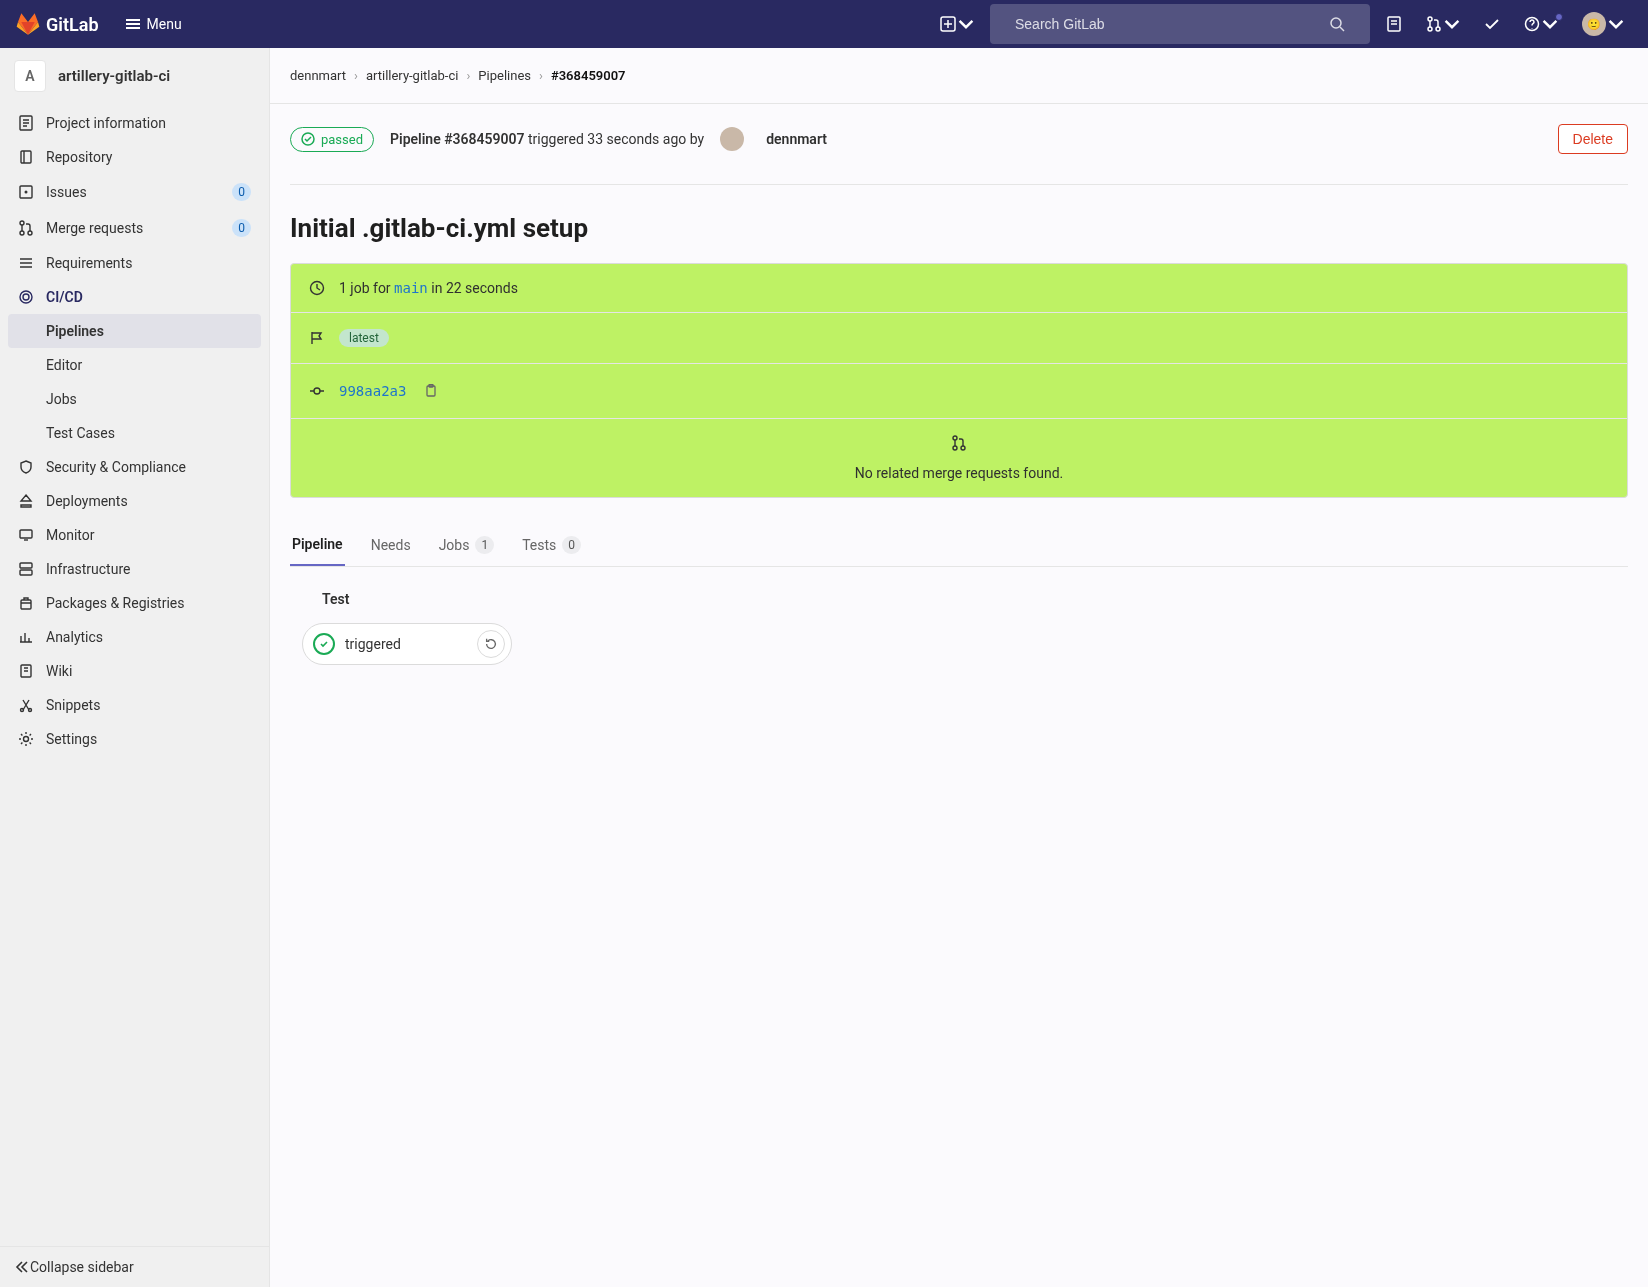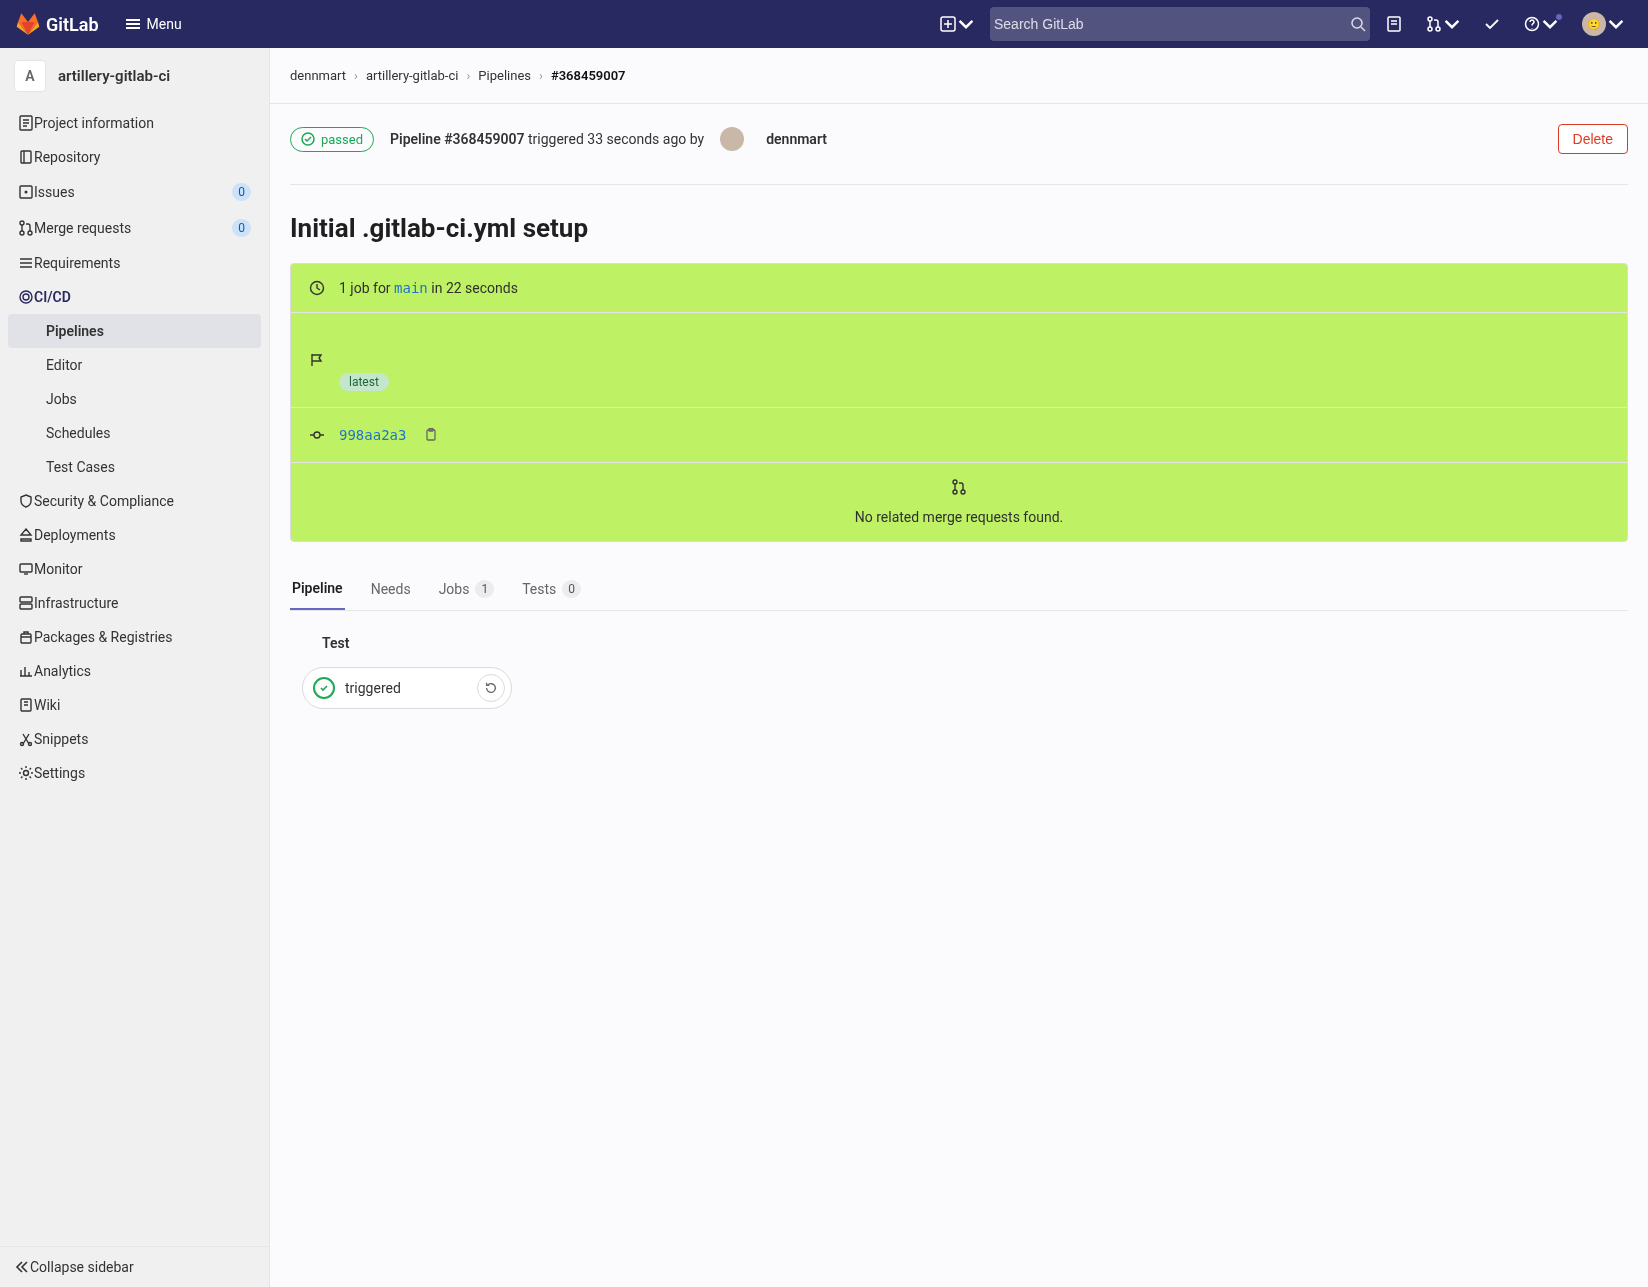--- a/index.html
+++ b/index.html
@@ -9,39 +9,39 @@
 
 .topnav { height: 48px; background: #292961; display: flex; align-items: center; padding: 0 16px; color: #fff; }
 .topnav-left { display: flex; gap: 16px; }
 .gitlab-logo { display: flex; align-items: center; gap: 6px; font-weight: 600; font-size: 18px; cursor: pointer; }
 .gitlab-logo svg { width: 24px; height: 24px; }
 .menu-btn { display: flex; align-items: center; gap: 6px; padding: 6px 10px; border-radius: 4px; cursor: pointer; }
 .menu-btn svg { width: 16px; height: 16px; }
 .topnav-right { margin-left: auto; display: flex; align-items: center; gap: 8px; }
 .nav-icon-btn { display: flex; align-items: center; gap: 2px; padding: 6px 8px; border-radius: 4px; cursor: pointer; position: relative; }
 .nav-icon-btn svg { width: 16px; height: 16px; fill: #fff; }
-.search-wrap { display: flex; align-items: center; background: rgba(255,255,255,.2); border-radius: 4px; padding: 0 4px; width: 380px; height: 34px; }
+.search-wrap { display: flex; align-items: center; background: rgba(255,255,255,.2); border-radius: 4px; padding: 0 25px; width: 380px; height: 40px; }
 .search-wrap input { flex: 1; background: transparent; border: 0; color: #fff; outline: none; font-size: 14px; }
 .search-wrap input::placeholder { color: rgba(255,255,255,.8); }
 .search-wrap svg { width: 16px; height: 16px; fill: rgba(255,255,255,.8); }
 .avatar { width: 24px; height: 24px; border-radius: 50%; background: #c9b8a8; display: flex; align-items: center; justify-content: center; font-size: 11px; color: #555; }
 .chev { width: 10px; height: 10px; }
 .help-dot { position: absolute; top: 3px; right: 3px; width: 8px; height: 8px; background: #6666c4; border-radius: 50%; border: 1px solid #292961; }
 
 
 .shell { display: flex; height: calc(100vh - 48px); min-height: 1220px; }
 .sidebar { width: 270px; background: #f0f0f0; border-right: 1px solid #e5e5e5; display: flex; flex-direction: column; }
 .main { flex: 1; background: #fbfafd; overflow: auto; }
 
 
 .project-hdr { display: flex; align-items: center; gap: 12px; padding: 12px 14px; }
 .project-avatar { width: 32px; height: 32px; background: #fff; border: 1px solid #e5e5e5; border-radius: 4px; display: flex; align-items: center; justify-content: center; font-weight: 600; color: #666; }
 .project-name { font-weight: 600; font-size: 15px; color: #333; }
 .nav-list { flex: 1; padding: 2px 8px; overflow: auto; }
-.nav-item { display: flex; align-items: center; padding: 9px 10px; border-radius: 4px; cursor: pointer; color: #333; }
+.nav-item { display: flex; align-items: center; gap: 12px; padding: 9px 10px; border-radius: 4px; cursor: pointer; color: #333; }
 .nav-item.active { color: #292961; font-weight: 600; }
 .nav-item svg { width: 16px; height: 16px; flex-shrink: 0; }
 .nav-item .spacer { flex: 1; }
 .nav-badge { background: #cbe2f9; color: #0b5cad; border-radius: 9px; min-width: 18px; height: 18px; font-size: 12px; display: inline-flex; align-items: center; justify-content: center; padding: 0 6px; }
 .subnav-item { display: flex; align-items: center; padding: 9px 10px 9px 38px; border-radius: 4px; cursor: pointer; color: #333; }
 .subnav-item.active { background: #e1e1e8; font-weight: 600; }
 .collapse-bar { border-top: 1px solid #e5e5e5; padding: 12px 14px; display: flex; align-items: center; cursor: pointer; color: #333; }
 .collapse-bar svg { width: 16px; height: 16px; }
 
 
@@ -59,21 +59,21 @@
 .header-row .user { font-weight: 600; margin-left: 6px; }
 .delete-btn { margin-left: auto; color: #db3b21; border: 1px solid #db3b21; background: #fff; padding: 6px 14px; border-radius: 4px; cursor: pointer; font-size: 14px; }
 
 .page-title { font-size: 26px; font-weight: 700; color: #1f1f1f; padding: 28px 0 20px; }
 
 .card { border: 1px solid #dbdbdb; border-radius: 4px; background: #bef264; }
 .card-row { display: flex; align-items: center; gap: 14px; padding: 16px 18px; border-bottom: 1px solid #e5e5e5; font-size: 14px; }
 .card-row:last-child { border-bottom: 0; flex-direction: column; }
 .card-row svg { width: 16px; height: 16px; flex-shrink: 0; color: #333; }
 .branch-link { color: #1f75cb; font-family: Menlo,Monaco,monospace; cursor: pointer; }
-.tag-latest { background: #c3e6cd; color: #24663b; padding: 2px 10px; border-radius: 10px; font-size: 12px; margin-top: 44px; }
+.tag-latest { background: #c3e6cd; color: #24663b; padding: 2px 10px; border-radius: 10px; font-size: 12px; }
 .sha-link { color: #1f75cb; font-family: Menlo,Monaco,monospace; cursor: pointer; }
 .copy-btn { display: inline-flex; padding: 4px; cursor: pointer; color: #666; }
 .copy-btn svg { width: 14px; height: 14px; }
 
 .tabs-row { display: flex; gap: 24px; border-bottom: 1px solid #e5e5e5; margin-top: 26px; }
 .tab { padding: 12px 2px; color: #666; cursor: pointer; display: flex; align-items: center; gap: 6px; font-size: 14px; }
 .tab.active { color: #1f1f1f; font-weight: 600; border-bottom: 2px solid #6666c4; }
 .tab-badge { background: #ececef; color: #555; border-radius: 9px; min-width: 18px; height: 18px; font-size: 12px; display: inline-flex; align-items: center; justify-content: center; padding: 0 6px; }
 
 .stage-col { padding: 24px 12px; }
@@ -219,21 +219,20 @@
           <svg viewBox="0 0 16 16">
             <circle cx="8" cy="8" r="6" fill="none" stroke="currentColor" stroke-width="1.4"></circle>
             <path d="M5 8a3 3 0 0 1 6 0M11 8a3 3 0 0 1-6 0" fill="none" stroke="currentColor" stroke-width="1.4"></path>
           </svg>
           <span>CI/CD</span>
           <span class="spacer"></span>
         </a>
         <a class="subnav-item active">Pipelines</a>
         <a class="subnav-item">Editor</a>
         <a class="subnav-item">Jobs</a>
-        <a class="subnav-item">Schedules</a>
         <a class="subnav-item">Test Cases</a>
         <a class="nav-item">
           <svg viewBox="0 0 16 16">
             <path d="M8 2l5 2v4c0 3-2 5-5 6-3-1-5-3-5-6V4z" fill="none" stroke="currentColor" stroke-width="1.4"></path>
           </svg>
           <span>Security &amp; Compliance</span>
           <span class="spacer"></span>
         </a>
         <a class="nav-item">
           <svg viewBox="0 0 16 16">

